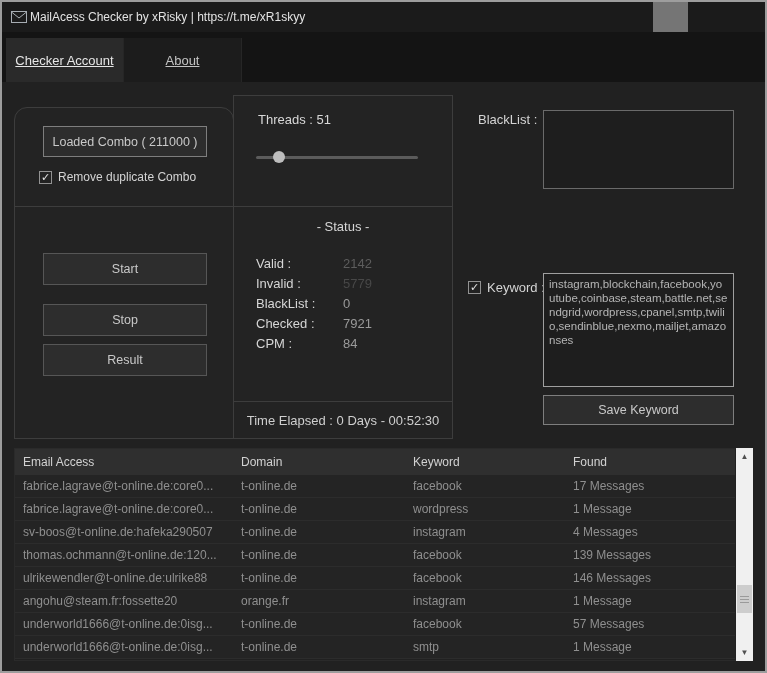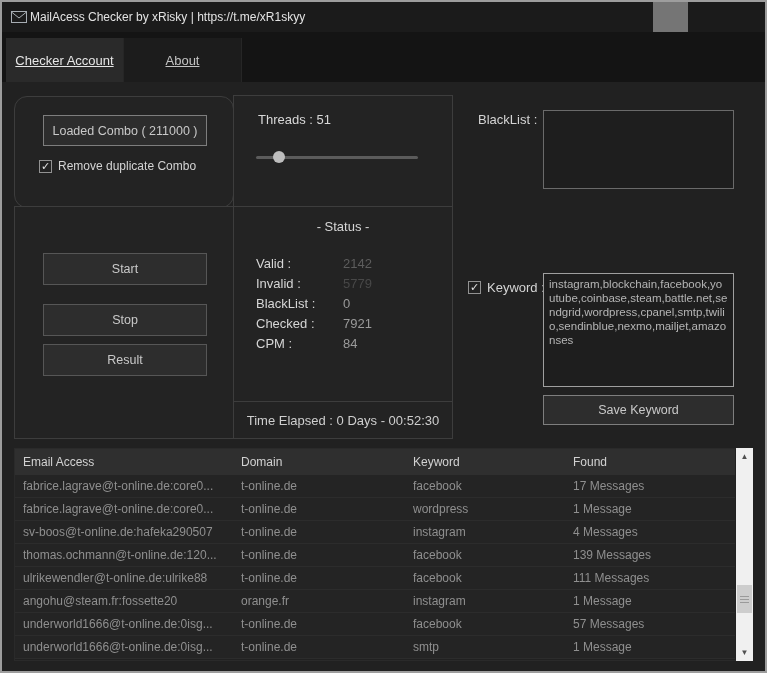--- a/index.html
+++ b/index.html
@@ -82,21 +82,21 @@
 
   <div class="tabstrip">
     <div class="tab active" style="left:4px; width:118px;">
       <span>Checker Account</span>
     </div>
     <div class="tab" style="left:122px; width:118px;">
       <span>About</span>
     </div>
   </div>
 
-  <div class="panel" style="left:12px; top:94px; width:220px; height:112px;border-radius:13px;">
+  <div class="panel" style="left:12px; top:105px; width:220px; height:112px;border-radius:13px;">
     <button class="btn btn-light" style="left:28px; top:18px; width:164px; height:31px;">Loaded Combo ( 211000 )</button>
     <div class="checkbox-row" style="left:24px; top:62px;">
       <span class="checkbox">
         <span class="checkmark">✓</span>
       </span>
       <span class="checkbox-label">Remove duplicate Combo</span>
     </div>
   </div>
 
   <div class="panel" style="left:231px; top:93px; width:220px; height:112px;">
@@ -182,21 +182,21 @@
       <div class="t-row">
         <span class="t-cell c0">thomas.ochmann@t-online.de:120...</span>
         <span class="t-cell c1">t-online.de</span>
         <span class="t-cell c2">facebook</span>
         <span class="t-cell c3">139 Messages</span>
       </div>
       <div class="t-row">
         <span class="t-cell c0">ulrikewendler@t-online.de:ulrike88</span>
         <span class="t-cell c1">t-online.de</span>
         <span class="t-cell c2">facebook</span>
-        <span class="t-cell c3">111 Messages</span>
+        <span class="t-cell c3">146 Messages</span>
       </div>
       <div class="t-row">
         <span class="t-cell c0">angohu@steam.fr:fossette20</span>
         <span class="t-cell c1">orange.fr</span>
         <span class="t-cell c2">instagram</span>
         <span class="t-cell c3">1 Message</span>
       </div>
       <div class="t-row">
         <span class="t-cell c0">underworld1666@t-online.de:0isg...</span>
         <span class="t-cell c1">t-online.de</span>

